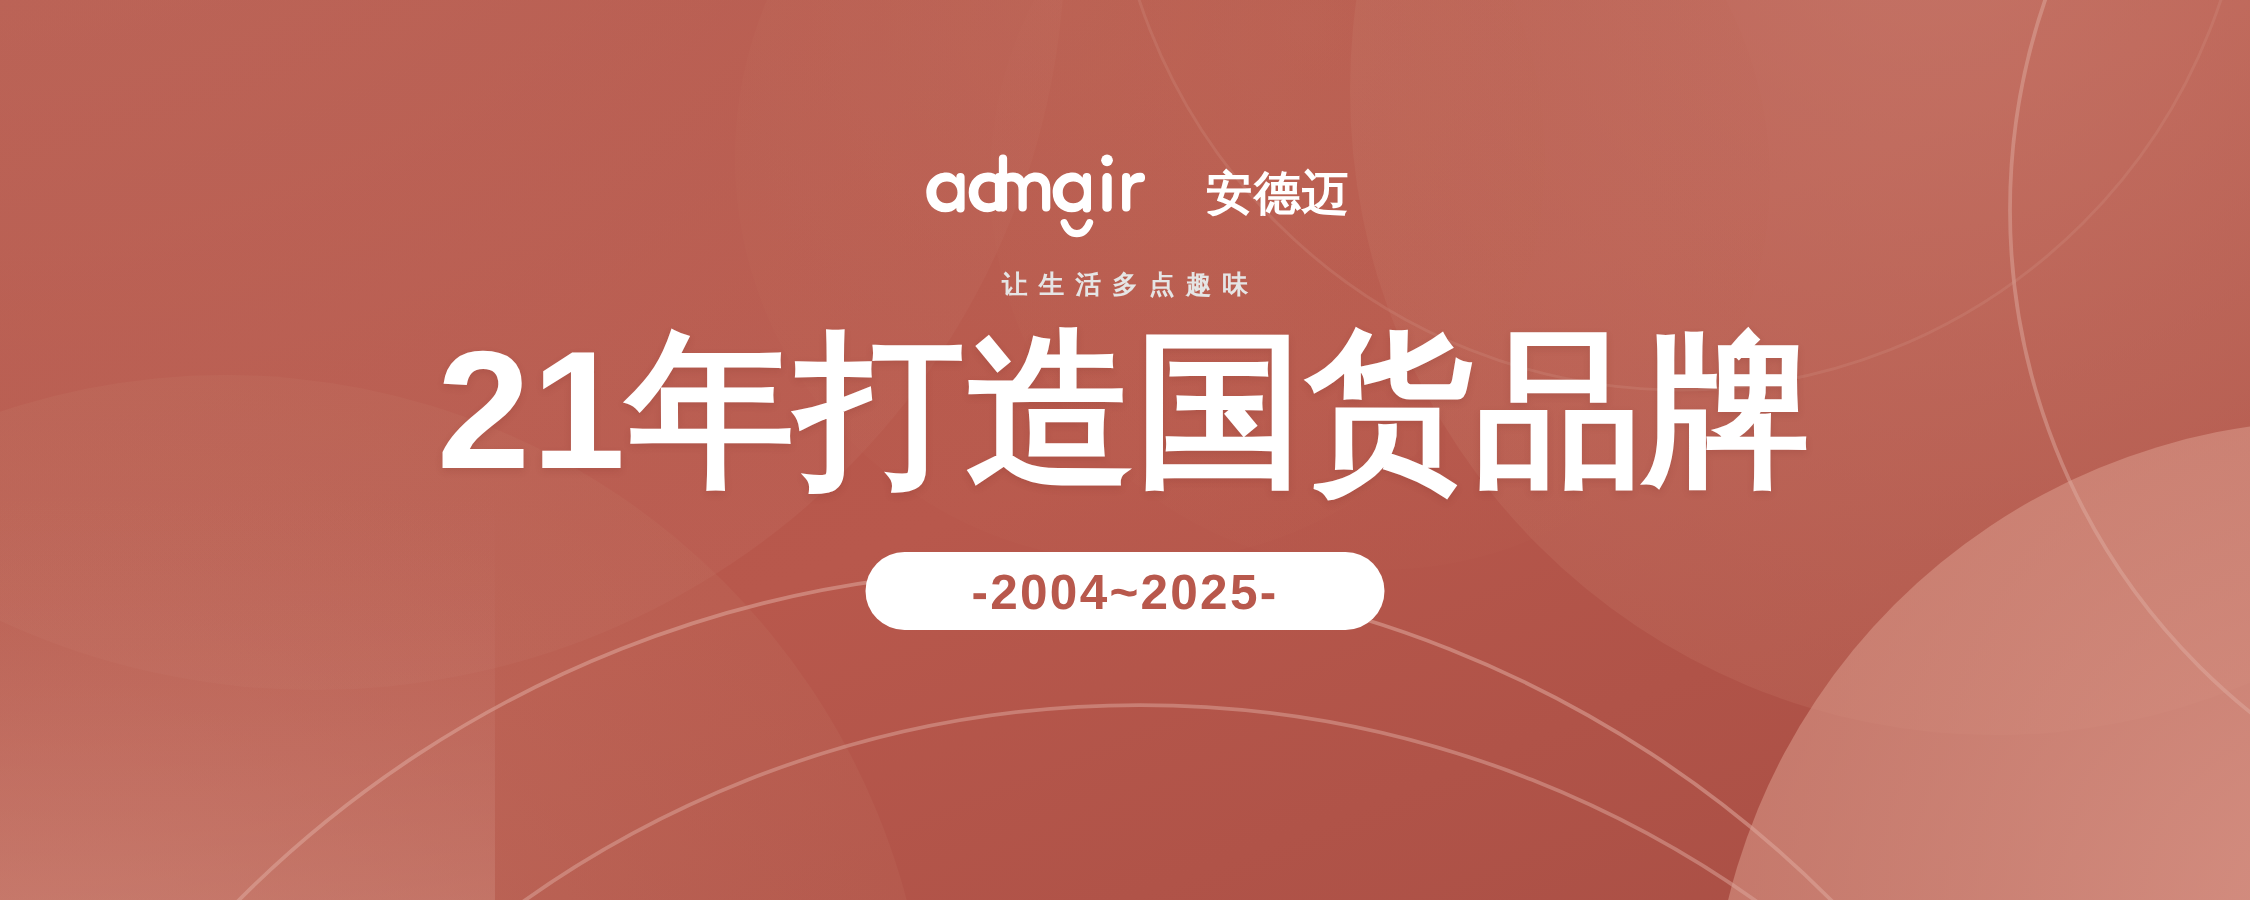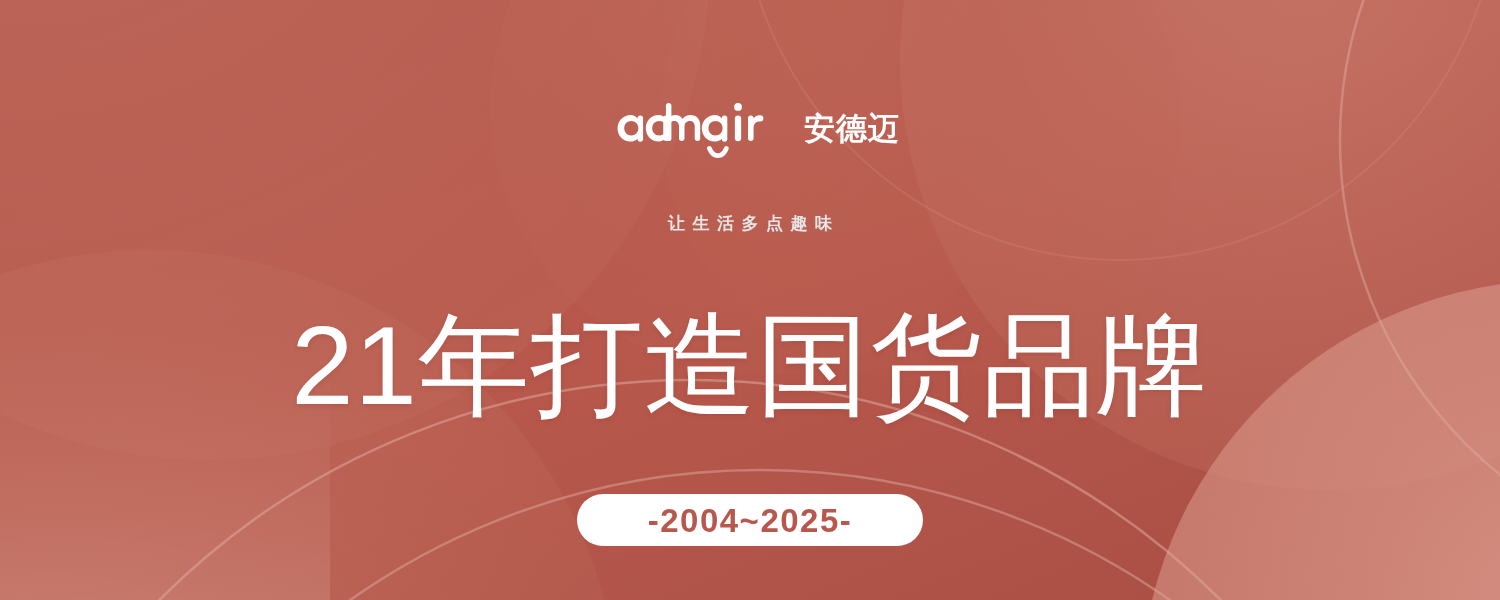--- a/index.html
+++ b/index.html
@@ -28,21 +28,20 @@
   }
 
   
   .content {
     position: absolute;
     inset: 0;
     z-index: 5;
     display: flex;
     flex-direction: column;
     align-items: center;
-    gap: 34px;
   }
 
   
   .logo-lockup {
     position: relative;
     margin-top: 103px;
     display: flex;
     align-items: flex-start;
     height: 56px;
   }
@@ -78,24 +77,24 @@
     font-size: 17px;
     font-weight: 600;
     letter-spacing: 7.5px;
     text-indent: 7.5px;
     line-height: 1;
     white-space: nowrap;
   }
 
   
   .headline {
-    margin-top: 44px;
+    margin-top: 20px;
     color: #ffffff;
     font-size: 112px;
-    font-weight: 400;
+    font-weight: 700;
     line-height: 1;
     letter-spacing: 1px;
     white-space: nowrap;
     text-shadow: 0 2px 5px rgba(120, 45, 38, 0.18);
   }
 
   
   .date-pill {
     margin-top: 38px;
     background: #ffffff;

